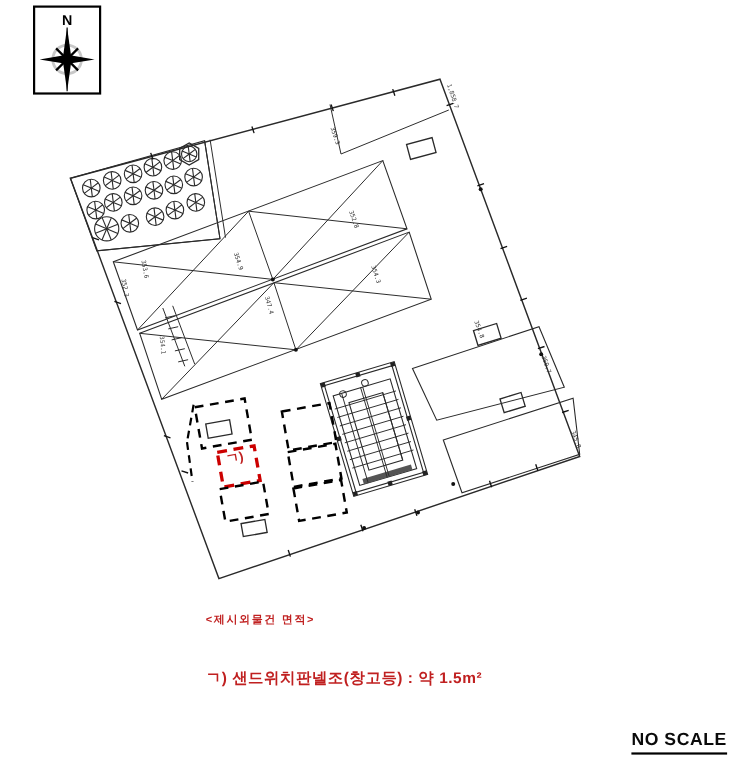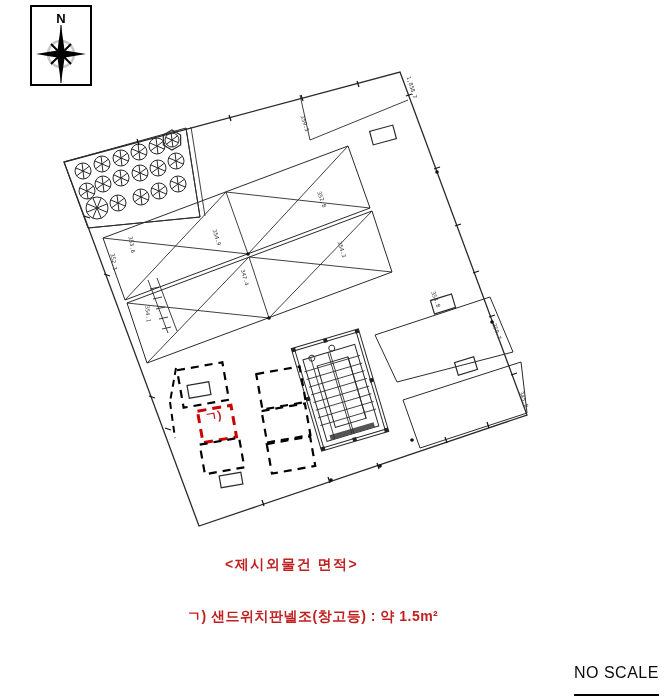--- a/index.html
+++ b/index.html
@@ -3,26 +3,26 @@
 <meta charset="utf-8">
 <style>
   :root{ --red:#c02020; --ink:#2a2a2a; }
   html,body{margin:0;padding:0;background:#fff;}
   .page{position:relative;width:665px;height:700px;background:#fff;overflow:hidden;
         font-family:"Liberation Sans","DejaVu Sans",sans-serif;}
   .plan-svg{position:absolute;left:0;top:0;}
   .compass-box{position:absolute;left:30px;top:5px;width:58px;height:77px;
                border:2px solid #000;background:#fff;}
   .note-title{position:absolute;left:187px;top:556px;color:var(--red);
-              font-size:14px;font-weight:600;letter-spacing:1.5px;white-space:pre;margin-left:38px;}
+              font-size:10px;font-weight:600;letter-spacing:1.5px;white-space:pre;}
   .note-item{position:absolute;left:187px;top:608px;color:var(--red);
              font-size:14px;font-weight:600;letter-spacing:0.5px;white-space:pre;}
   .no-scale{position:absolute;left:574px;top:664px;color:#0a0a0a;font-size:16px;
-            font-weight:normal;letter-spacing:0.5px;border-bottom:2.5px solid #000;
-            padding-bottom:12px;}
+            font-weight:bold;letter-spacing:0.5px;border-bottom:2.5px solid #000;
+            padding-bottom:2px;}
 </style>
 </head>
 <body>
 
 <div class="page">
 
   <div class="compass-box">
     <svg width="58" height="77" viewBox="0 0 58 77">
       <text x="29" y="16" text-anchor="middle" font-size="13" font-weight="600" fill="#000">N</text>
       <g>

